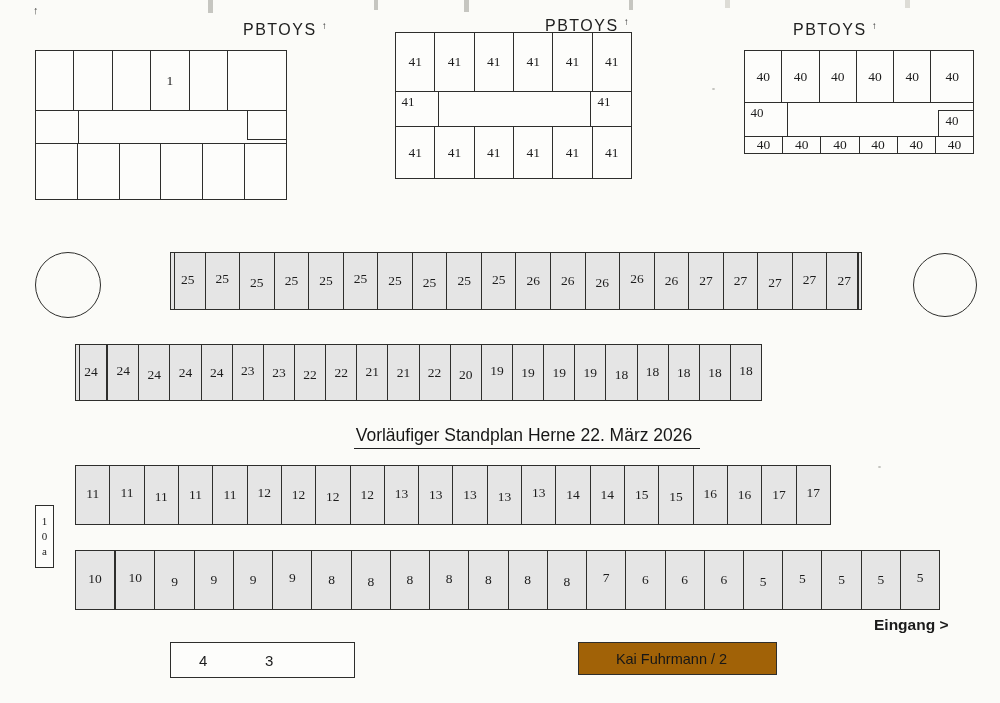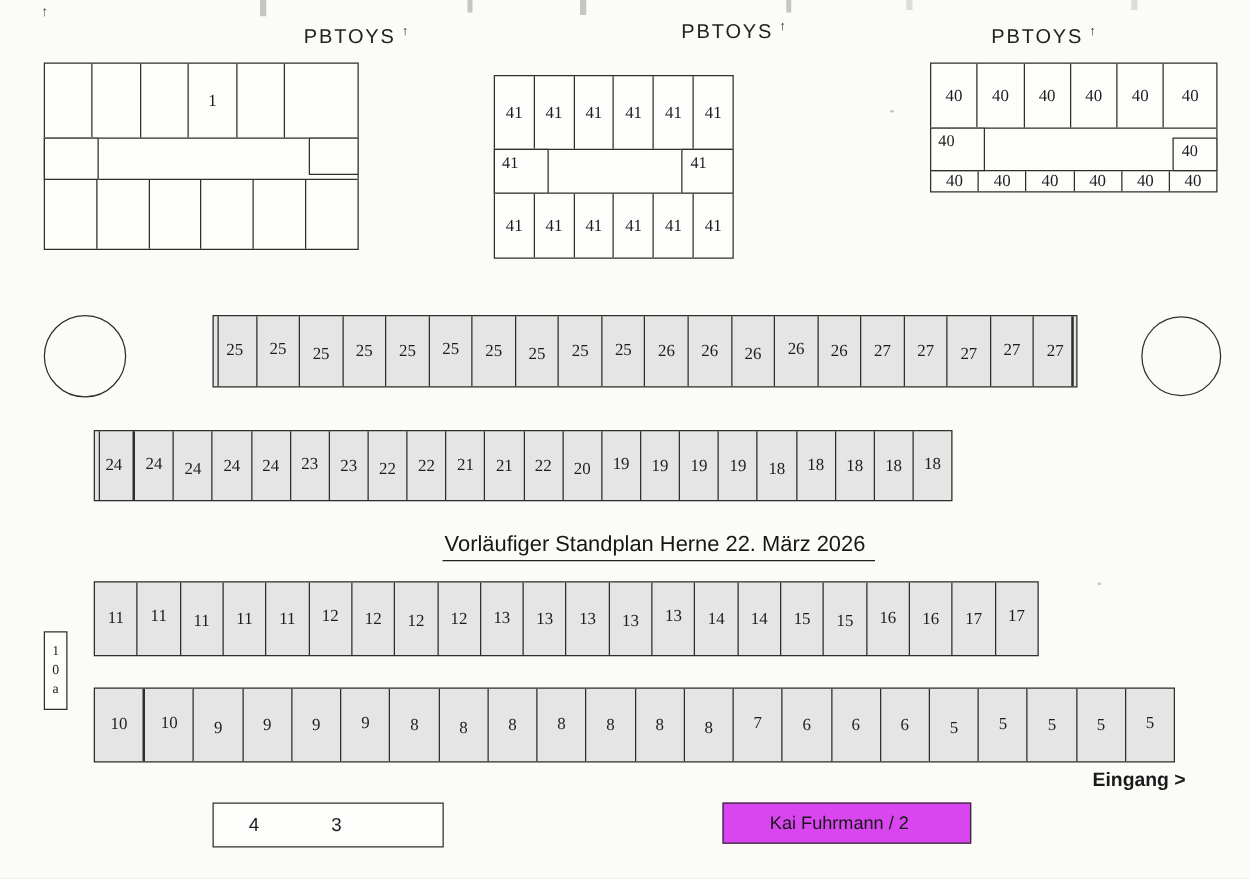--- a/index.html
+++ b/index.html
@@ -28,21 +28,21 @@
   .block-top .cell:last-child,.block-bottom .cell:last-child{border-right:none}
   .block-mid{position:relative;width:100%}
   .mid-cell{position:absolute;border:1.3px solid #2e2e2c;background:#fdfdfb;
     font-family:"Liberation Serif",serif;font-size:13px;padding:2px 6px}
   .mid-left{left:-1.4px;top:-1px;bottom:-1px;width:44px}
   .block-a{left:35px;top:50px;width:252px;height:150px}
   .block-a .block-top{height:60px}
   .block-a .block-mid{height:32px}
   .block-a .block-top .cell:last-child{flex:1.55}
   .block-a .mid-right{right:-1.4px;top:-1px;width:40px;height:30px}
-  .block-b{left:395px;top:60px;width:192px;height:147px}
+  .block-b{left:395px;top:32px;width:237px;height:147px}
   .block-b .block-top{height:59px}
   .block-b .block-mid{height:34px}
   .block-b .mid-right{right:-1.4px;top:-1px;bottom:-1px;width:42px}
   .block-c{left:744px;top:50px;width:230px;height:104px}
   .block-c .block-top{height:57px}
   .block-c .block-mid{height:36px}
   .block-c .block-top .cell:last-child{flex:1.15}
   .block-c .mid-right{right:-1.4px;bottom:-1px;width:36px;height:27px}
   
   .circle{position:absolute;border:1.3px solid #2e2e2c;border-radius:50%}
@@ -68,21 +68,21 @@
   .title{position:absolute;top:425px;left:0;width:100%;text-align:center;padding-left:54px;font-size:17.5px;color:#161616}
   .title span{border-bottom:1.5px solid #222;padding:0 8px 3px 2px}
   
   .side-box{position:absolute;left:35px;top:505px;width:19px;height:63px;border:1.3px solid #2e2e2c;
     background:#fdfdfb;display:flex;flex-direction:column;align-items:center;justify-content:center}
   .vchar{font-family:"Liberation Serif",serif;font-size:11px;line-height:1.35;text-align:center}
   
   .box43{position:absolute;left:170px;top:642px;width:185px;height:36px;border:1.5px solid #2e2e2c;background:#fdfdfb}
   .box43 .n4{position:absolute;left:28px;top:50%;transform:translateY(-50%);font-size:15px;font-weight:500}
   .box43 .n3{position:absolute;left:94px;top:50%;transform:translateY(-50%);font-size:15px;font-weight:500}
-  .boxkai{position:absolute;left:578px;top:642px;width:199px;height:33px;border:1.4px solid #2e2e2c;background:#d946ef;
+  .boxkai{position:absolute;left:578px;top:642px;width:199px;height:33px;border:1.4px solid #2e2e2c;background:#a16207;
     display:flex;align-items:center;justify-content:center;padding-right:12px;font-size:14.5px;color:#171717}
   .eingang{position:absolute;left:874px;top:616px;font-size:15.5px;font-weight:700;color:#1a1a1a}
 </style>
 </head>
 <body>
 
 <div class="page">
 
   <div class="tick" style="left:208px;width:5px;height:13px"></div>
   <div class="tick" style="left:374px;width:4px;height:10px"></div>

